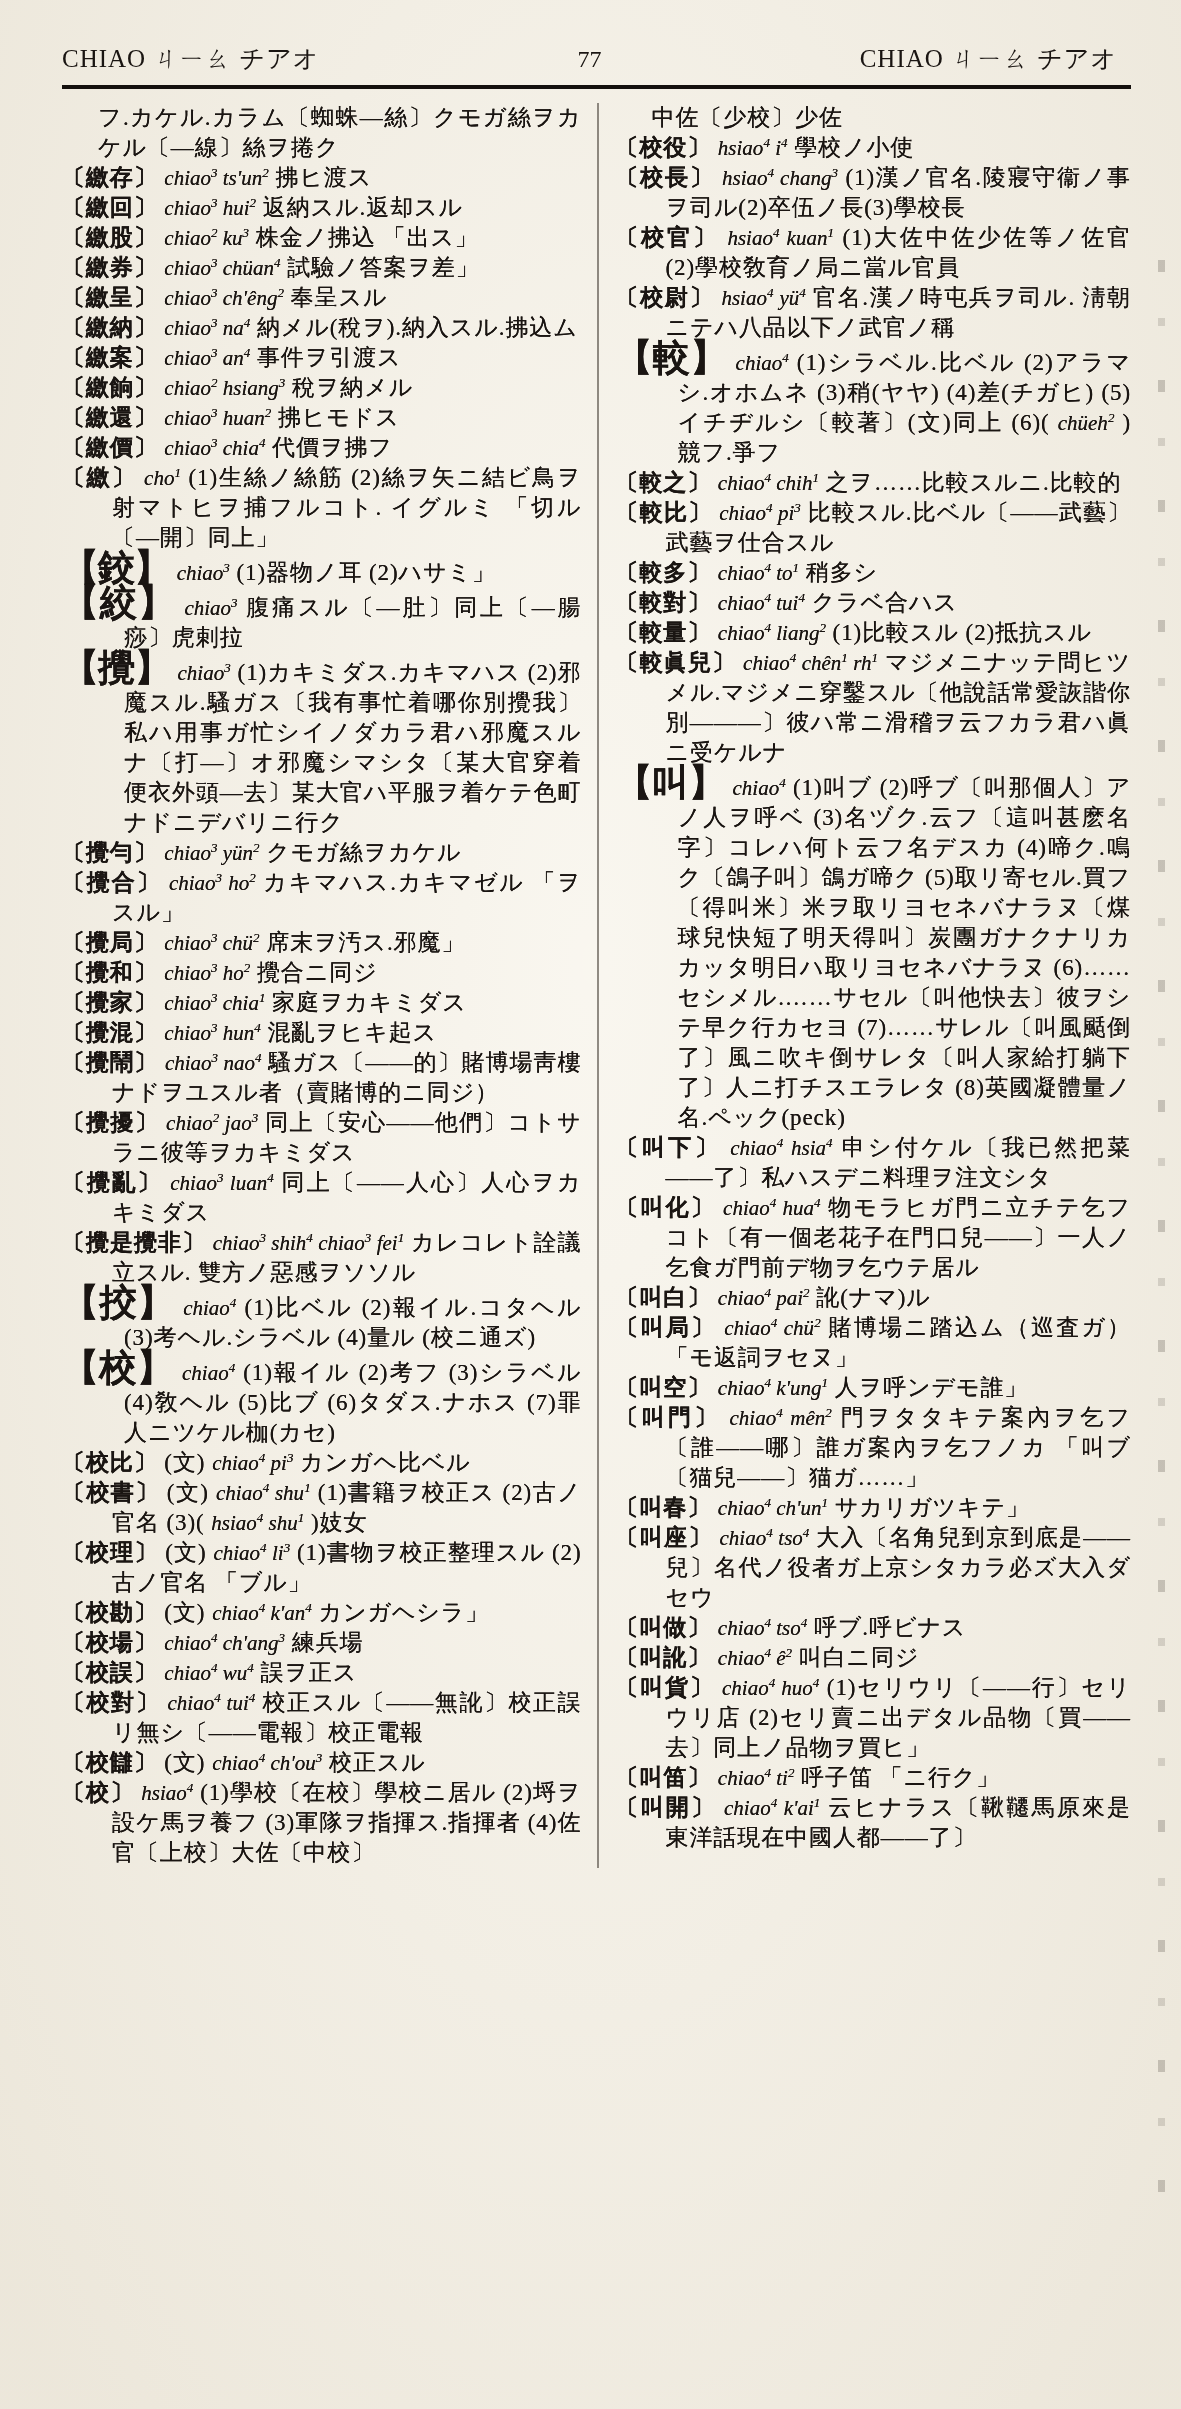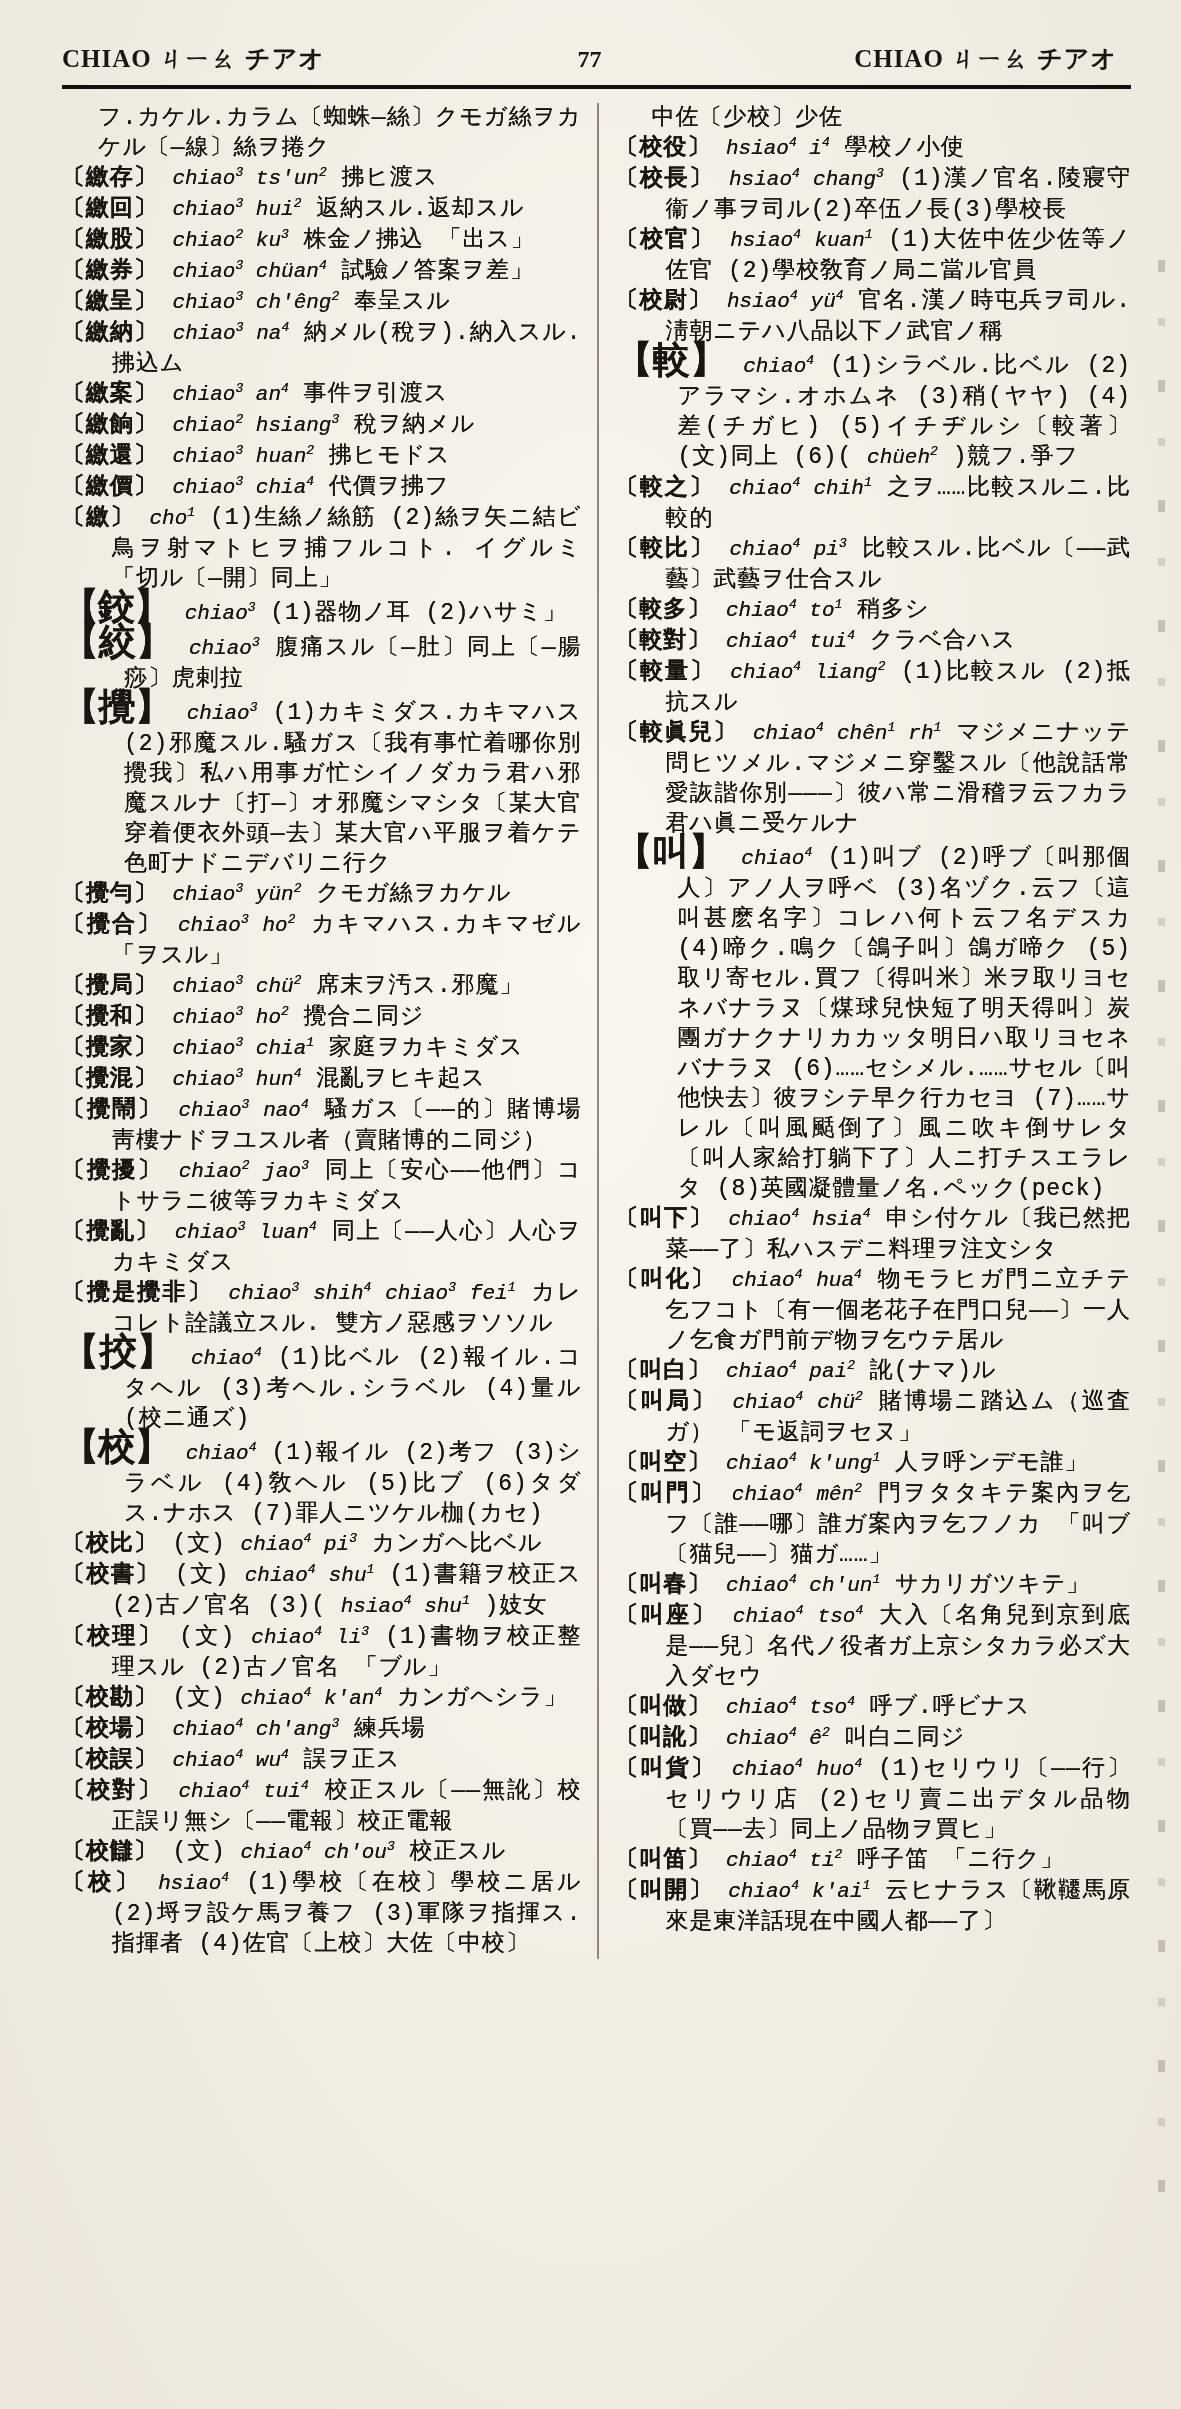--- a/index.html
+++ b/index.html
@@ -9,27 +9,27 @@
   html,body{margin:0;padding:0;}
   body{
     width:1181px;height:2409px;
     background:var(--paper);
     background-image:radial-gradient(ellipse at 50% 40%, rgba(255,255,255,.35), rgba(120,100,70,.08) 95%);
     color:var(--ink);
     font-family:"Liberation Serif","DejaVu Serif",serif;
     overflow:hidden;position:relative;
   }
   .page{padding:30px 50px 0 62px;position:relative;}
-  .header{display:flex;align-items:baseline;font-weight:bold;}
+  .header{display:flex;align-items:baseline;font-weight:normal;}
   .header .hleft{width:40%;font-size:25px;letter-spacing:1px;}
   .header .hpage{width:20%;text-align:center;font-size:24px;margin-top:16px;}
   .header .hright{width:40%;text-align:right;font-size:25px;letter-spacing:1px;padding-right:14px;}
   .rule{border-top:4px solid #14100d;margin-top:10px;}
   .columns{display:flex;padding-top:14px;}
-  .column{width:50%;box-sizing:border-box;text-align:justify;font-family:Liberation Mono, monospace;}
+  .column{width:50%;box-sizing:border-box;text-align:justify;}
   .column:first-child{padding-right:15px;}
   .column + .column{border-left:2px solid rgba(40,32,24,.5);padding-left:17px;}
   .entry{
     margin:0;font-size:23px;line-height:30px;letter-spacing:.04em;
     padding-left:50px;text-indent:-50px;
     text-shadow:0 0 .6px currentColor;
   }
   .entry.cont{padding-left:36px;text-indent:0;}
   .entry.big{padding-left:62px;text-indent:-62px;}
   .head{font-weight:bold;}

